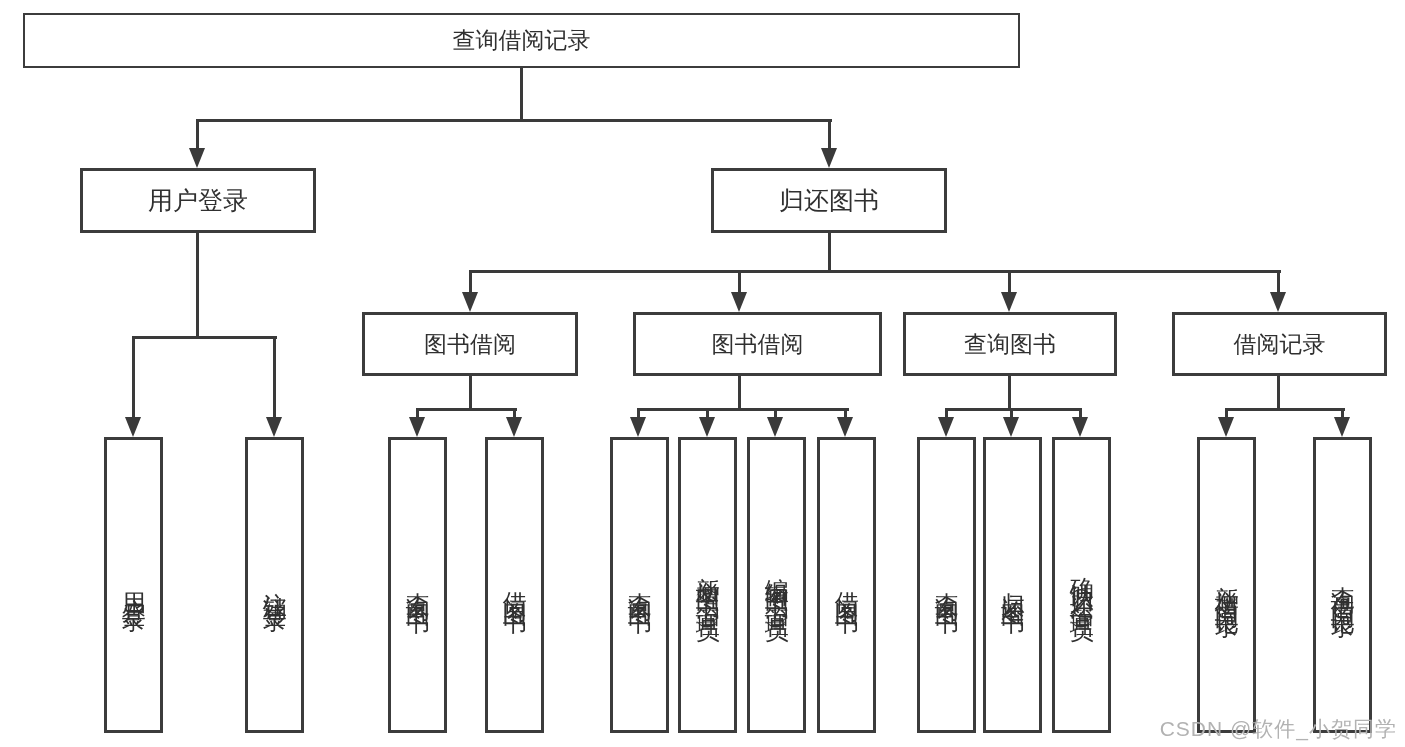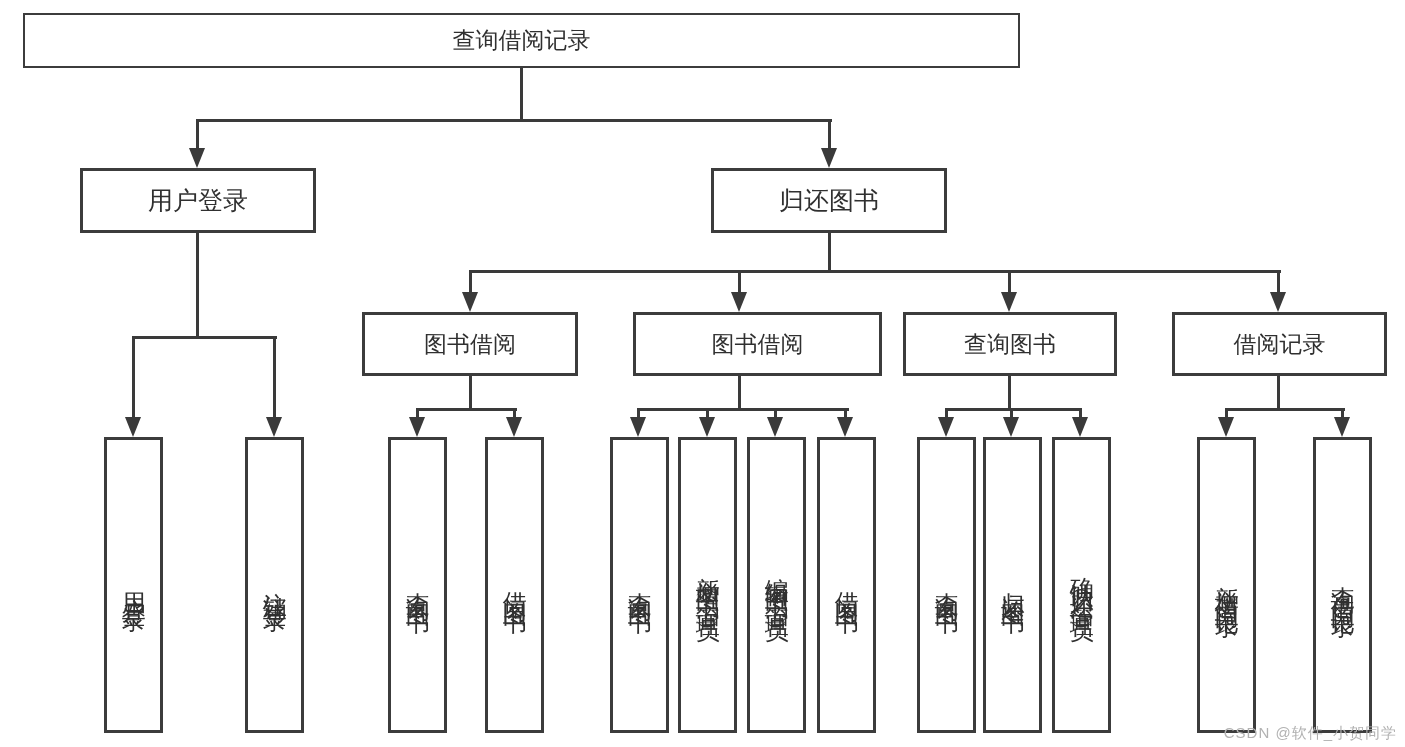--- a/index.html
+++ b/index.html
@@ -44,21 +44,21 @@
   .arrow {
     position: absolute; width: 0; height: 0;
     border-left: 8px solid transparent;
     border-right: 8px solid transparent;
     border-top: 20px solid #3a3a3a;
   }
   .watermark {
     position: absolute;
     right: 8px;
     bottom: 4px;
-    font-size: 15px;
+    font-size: 21px;
     color: #b2b2b2;
     letter-spacing: 1px;
     white-space: nowrap;
   }
 </style>
 </head>
 <body>
 
 <div class="canvas">
 

